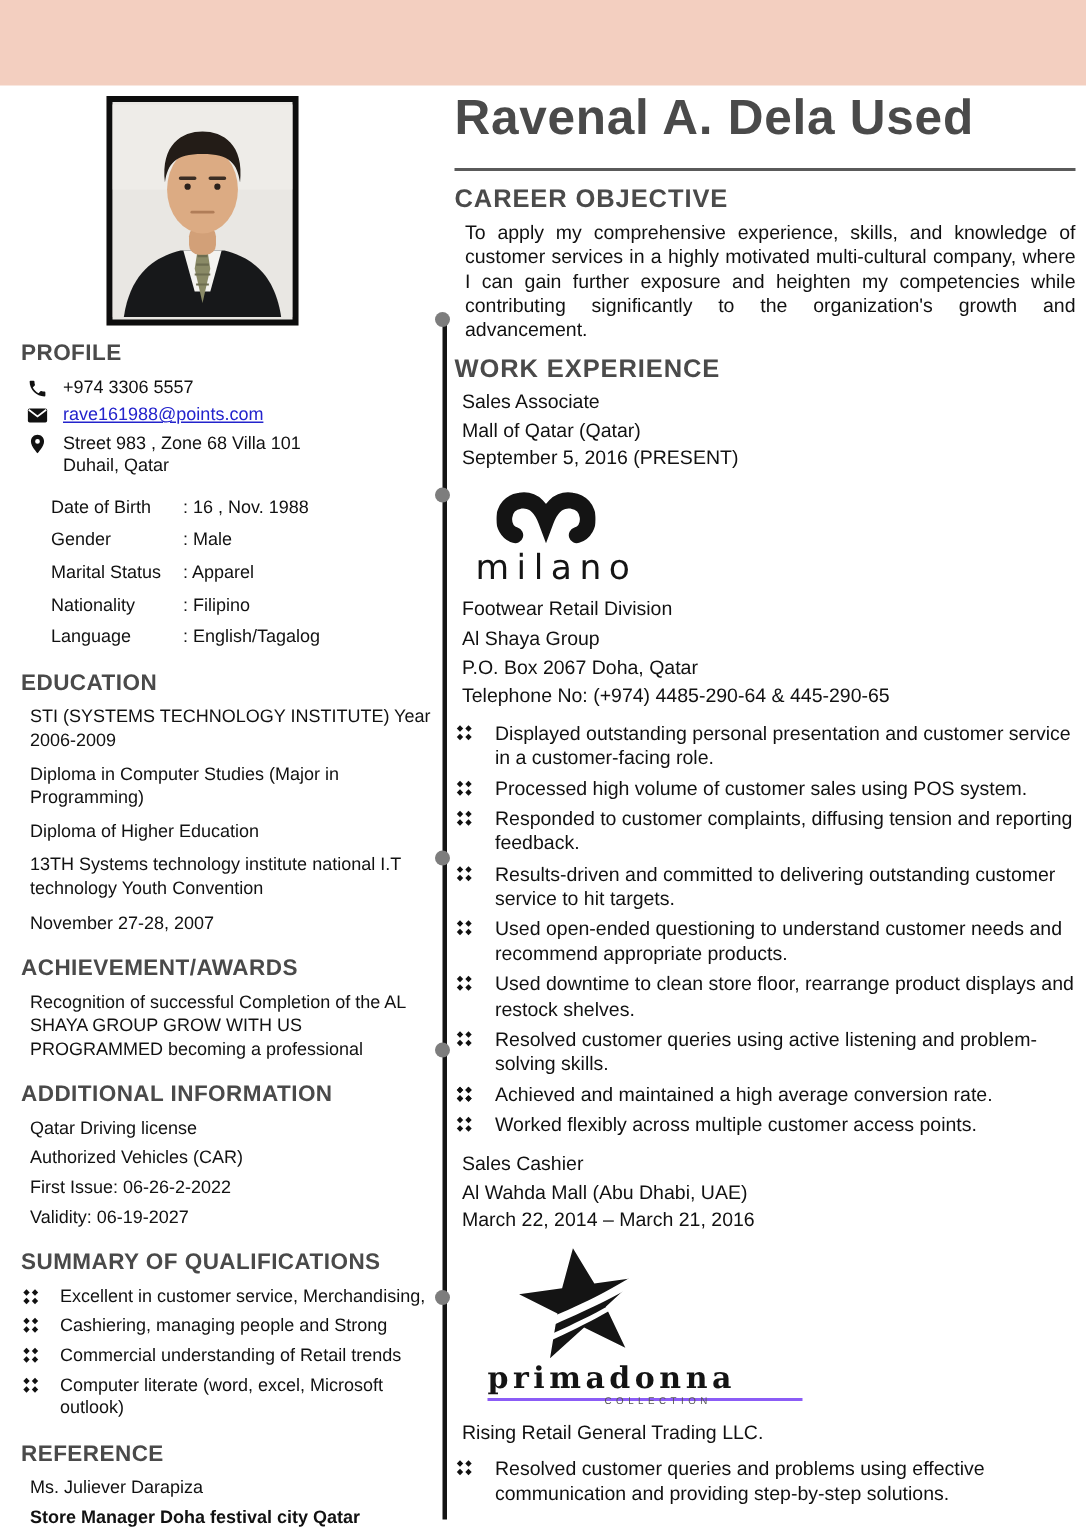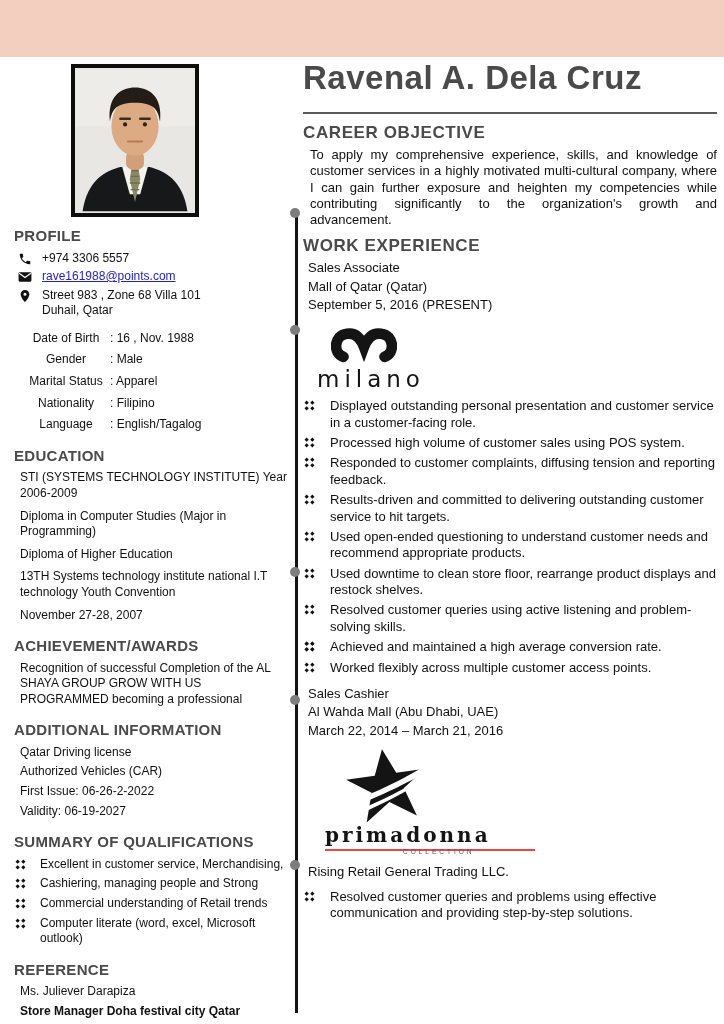--- a/index.html
+++ b/index.html
@@ -24,21 +24,21 @@
     font-size:15px; font-weight:bold; color:#4a4a4a; letter-spacing:.3px;
     margin:13px 0 5px 0;
   }
   .sec-title.first { margin-top:0; }
   .contact-row { display:flex; align-items:flex-start; margin:3px 0; padding-left:4px; }
   .contact-row .cicon { width:14px; height:14px; flex:0 0 14px; margin-right:10px; margin-top:1px; }
   .contact-row .cicon svg { width:100%; height:100%; display:block; }
   .email-link { color:#2323cc; text-decoration:underline; cursor:pointer; }
   .addr2 { margin-left:0; }
   .details { margin-top:12px; padding-left:4px; }
-  .detail-row { display:flex; margin:6px 4px;text-align:center; }
+  .detail-row { display:flex; margin:6px 16px; }
   .detail-label { width:88px; flex:0 0 88px; }
   .detail-value::before { content:": "; }
   .edu-item { margin:0 0 7px 0; padding-left:6px; }
   .para { padding-left:6px; margin-bottom:4px; }
   .line-item { padding-left:6px; margin:4px 0; }
   .line-item.bold { font-weight:bold; }
 
   
   li { list-style:none; position:relative; margin:4px 0; }
   .dm {
@@ -66,21 +66,21 @@
   .tdot { position:absolute; left:290px; width:10px; height:10px; border-radius:50%; background:#7d7d7d; }
 
   
   .milano { padding-left:14px; margin:6px 0 4px 0; }
   .milano-emblem { width:66px; height:46px; display:block; margin-left:14px; }
   .milano-word { font-size:23px; letter-spacing:5px; color:#141414; font-weight:500; font-family:"DejaVu Sans", sans-serif; }
 
   
   .prima { padding-left:22px; margin:8px 0 8px 0; }
   .prima-star { width:92px; height:76px; display:block; margin-left:16px; }
-  .prima-text-wrap { width:210px; border-bottom:2px solid #ef4444; padding-bottom:1px; }
+  .prima-text-wrap { width:210px; border-bottom:2px solid #8b5cf6; padding-bottom:1px; }
   .prima-word { font-size:20px; letter-spacing:3px; color:#141414; font-weight:bold; font-family:"DejaVu Serif", serif; }
   .prima-sub { font-size:6.5px; letter-spacing:3px; color:#555; margin-left:78px; margin-top:-3px; }
 </style>
 </head>
 <body>
 
 <div class="band"></div>
 
 <div class="photo-frame">
   <svg viewBox="0 0 127 150">
@@ -195,21 +195,21 @@
 </div>
 
 <div class="timeline-line"></div>
 <div class="tdot" style="top:208px"></div>
 <div class="tdot" style="top:325px"></div>
 <div class="tdot" style="top:567px"></div>
 <div class="tdot" style="top:695px"></div>
 <div class="tdot" style="top:860px"></div>
 
 <div class="right-col">
-  <h1 class="name">Ravenal A. Dela Cruz</h1>
+  <h1 class="name">Ravenal A. Dela Used</h1>
   <hr class="name-rule">
 
   <div class="r-sec-title">CAREER OBJECTIVE</div>
   <p class="objective">To apply my comprehensive experience, skills, and knowledge of customer services in a  highly motivated multi-cultural company, where I can gain further exposure and heighten my competencies while contributing significantly to the organization's growth and advancement.</p>
 
   <div class="r-sec-title">WORK EXPERIENCE</div>
 
   <div class="job">
     <div class="job-head">
       <div>Sales Associate</div>
@@ -217,20 +217,26 @@
       <div>September 5, 2016 (PRESENT)</div>
     </div>
 
     <div class="milano">
       <svg class="milano-emblem" viewBox="0 0 80 56">
         <path d="M15 46 C2 42 3 20 19 18 C31 16 37 26 40 34 C43 26 49 16 61 18 C77 20 78 42 65 46" fill="none" stroke="#141414" stroke-width="13" stroke-linecap="round"></path>
       </svg>
       <div class="milano-word">milano</div>
     </div>
 
+    <div class="company-lines">
+      <div>Footwear Retail Division</div>
+      <div>Al Shaya Group</div>
+      <div>P.O. Box 2067 Doha, Qatar</div>
+      <div>Telephone No: (+974) 4485-290-64 &amp; 445-290-65</div>
+    </div>
 
     <ul class="job-list">
       <li><span class="dm"></span><span>Displayed outstanding personal presentation and customer service in a customer-facing role.</span></li>
       <li><span class="dm"></span><span>Processed high volume of customer sales using POS system.</span></li>
       <li><span class="dm"></span><span>Responded to customer complaints, diffusing tension and reporting feedback.</span></li>
       <li><span class="dm"></span><span>Results-driven and committed to delivering outstanding customer service to hit targets.</span></li>
       <li><span class="dm"></span><span>Used open-ended questioning to understand customer needs and recommend appropriate products.</span></li>
       <li><span class="dm"></span><span>Used downtime to clean store floor, rearrange product displays and restock shelves.</span></li>
       <li><span class="dm"></span><span>Resolved customer queries using active listening and problem-solving skills.</span></li>
       <li><span class="dm"></span></li>

